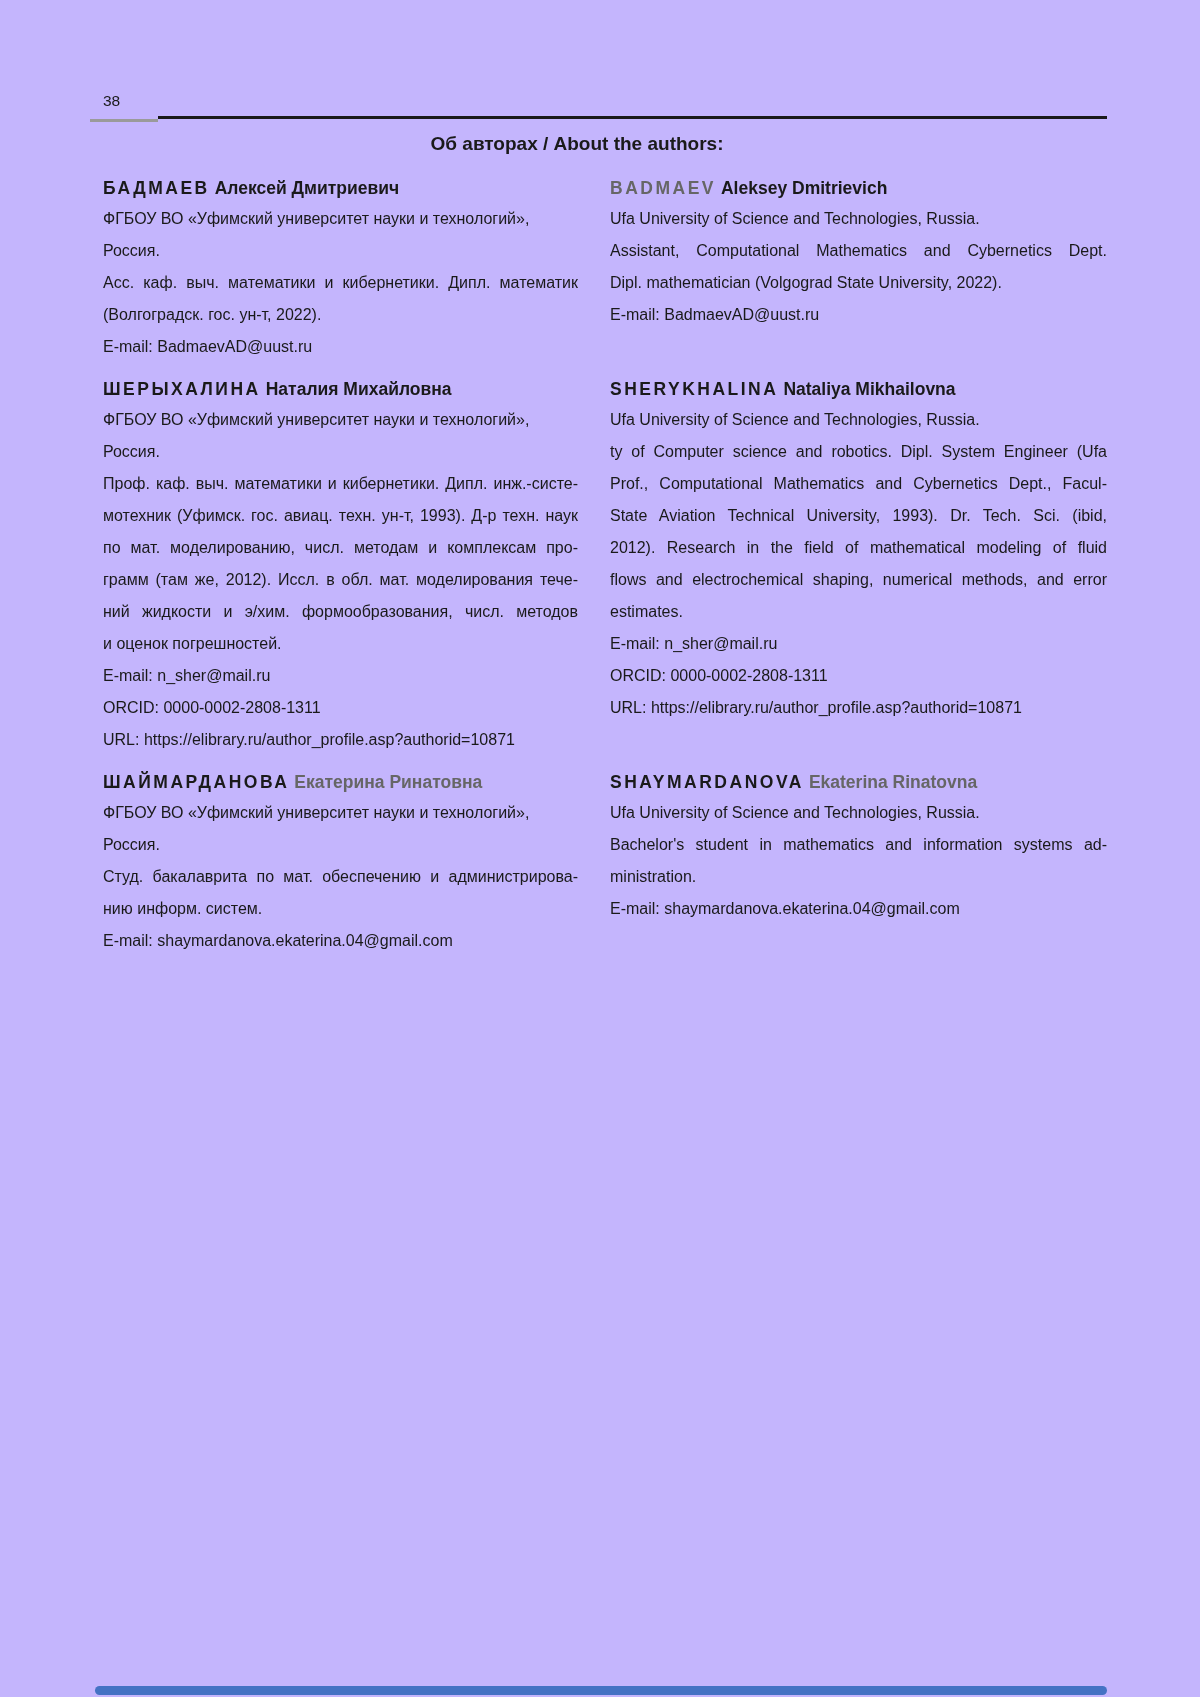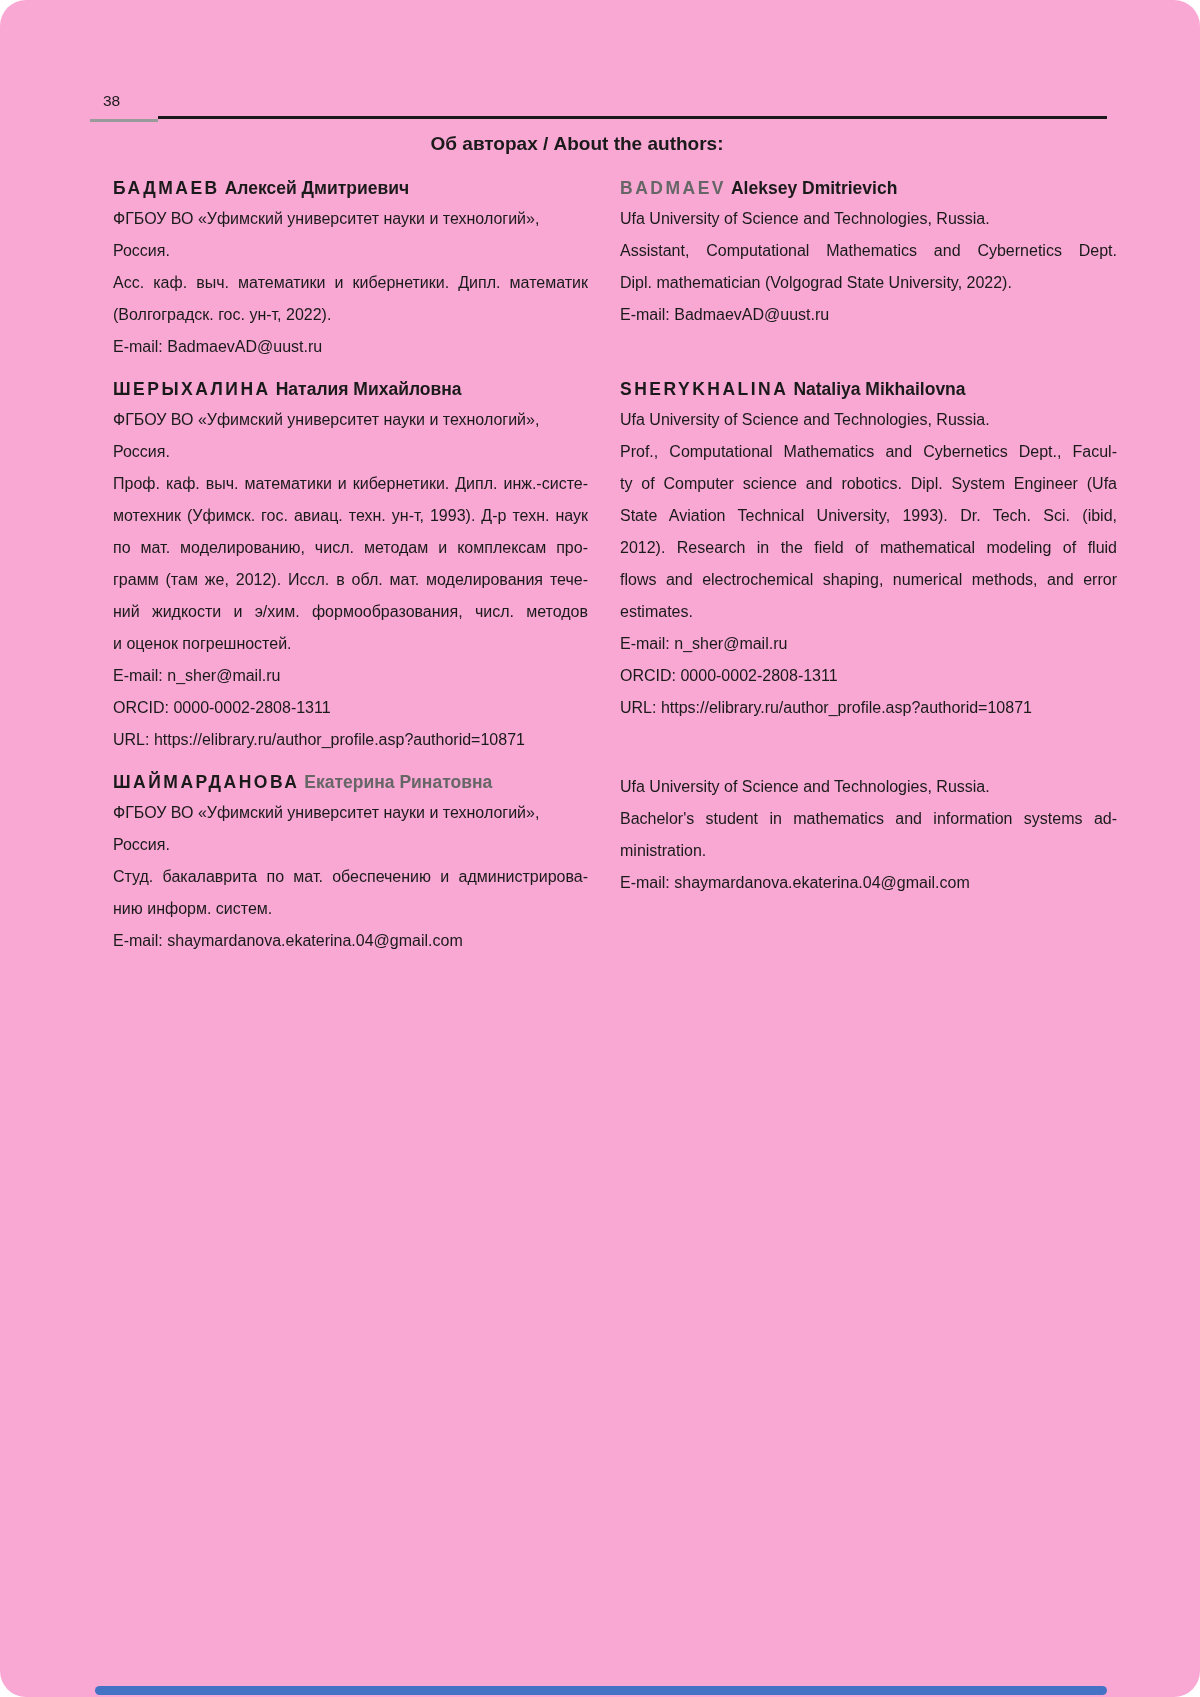--- a/index.html
+++ b/index.html
@@ -1,40 +1,39 @@
 <!DOCTYPE html>
 <html><head>
 <meta charset="utf-8">
 <style>
   html,body{margin:0;padding:0;background:#ffffff;}
   .page{
     position:relative;
     width:1200px;height:1697px;
-    background:#f9a8d4;
+    background:#c4b5fd;
     font-family:"Liberation Sans",sans-serif;
     color:#1a1a1a;
     overflow:hidden;
-    border-radius:26px;
   }
   .header{
     position:absolute;left:103px;top:92px;width:1004px;
     display:flex;align-items:baseline;
     font-size:15px;
   }
   .page-number{flex:0 0 120px;font-size:15.5px;}
   .section-line{flex:1;text-align:center;padding-right:70px;white-space:nowrap;}
   .section-label{font-style:italic;letter-spacing:1.5px;margin-right:14px;}
   .section-title{letter-spacing:-0.2px;}
   .rule-main{position:absolute;left:158px;top:116px;width:949px;height:3px;background:#1a1a1a;}
   .rule-left{position:absolute;left:90px;top:119px;width:68px;height:3px;background:#9a9a9a;}
   .page-title{
     position:absolute;left:0;top:133px;width:1114px;
     text-align:center;font-weight:bold;font-size:19px;margin-left:20px;
   }
-  .authors{position:absolute;left:113px;top:177px;}
+  .authors{position:absolute;left:103px;top:177px;}
   .author-row{display:flex;gap:32px;margin-bottom:15px;}
   .col{flex:0 0 auto;}
   .col-ru{width:475px;}
   .col-en{width:497px;}
   .author-heading{font-size:17.5px;font-weight:bold;line-height:23px;margin-bottom:3px;white-space:nowrap;}
   .surname{letter-spacing:2.5px;}
   .given{margin-left:5px;}
   .muted{color:#666666;}
   .line{font-size:16px;line-height:32px;}
   .just{text-align:justify;text-align-last:justify;}
@@ -83,40 +82,41 @@
           <div class="line just">грамм (там же, 2012). Иссл. в обл. мат. моделирования тече-</div>
           <div class="line just">ний жидкости и э/хим. формообразования, числ. методов</div>
           <div class="line">и оценок погрешностей.</div>
           <div class="line">E-mail: n_sher@mail.ru</div>
           <div class="line">ORCID: 0000-0002-2808-1311</div>
           <div class="line">URL: https://elibrary.ru/author_profile.asp?authorid=10871</div>
         </div>
         <div class="col col-en">
           <div class="author-heading"><span class="surname">SHERYKHALINA</span><span class="given">Nataliya Mikhailovna</span></div>
           <div class="line">Ufa University of Science and Technologies, Russia.</div>
+          <div class="line just">ty of Computer science and robotics. Dipl. System Engineer (Ufa</div>
           <div class="line just">Prof., Computational Mathematics and Cybernetics Dept., Facul-</div>
-          <div class="line just">ty of Computer science and robotics. Dipl. System Engineer (Ufa</div>
           <div class="line just">State Aviation Technical University, 1993). Dr. Tech. Sci. (ibid,</div>
           <div class="line just">2012). Research in the field of mathematical modeling of fluid</div>
           <div class="line just">flows and electrochemical shaping, numerical methods, and error</div>
           <div class="line">estimates.</div>
           <div class="line">E-mail: n_sher@mail.ru</div>
           <div class="line">ORCID: 0000-0002-2808-1311</div>
           <div class="line">URL: https://elibrary.ru/author_profile.asp?authorid=10871</div>
         </div>
       </div>
       <div class="author-row">
         <div class="col col-ru">
           <div class="author-heading"><span class="surname">ШАЙМАРДАНОВА</span><span class="given muted">Екатерина Ринатовна</span></div>
           <div class="line">ФГБОУ ВО «Уфимский университет науки и технологий», Россия.</div>
           <div class="line just">Студ. бакалаврита по мат. обеспечению и администрирова-</div>
           <div class="line">нию информ. систем.</div>
           <div class="line">E-mail: shaymardanova.ekaterina.04@gmail.com</div>
         </div>
         <div class="col col-en">
+          <div class="author-heading"><span class="surname">SHAYMARDANOVA</span><span class="given muted">Ekaterina Rinatovna</span></div>
           <div class="line">Ufa University of Science and Technologies, Russia.</div>
           <div class="line just">Bachelor's student in mathematics and information systems ad-</div>
           <div class="line">ministration.</div>
           <div class="line">E-mail: shaymardanova.ekaterina.04@gmail.com</div>
         </div>
       </div>
     </div>
 
   <div class="footer-bar" style="background: rgb(68, 114, 196);"></div>
 

